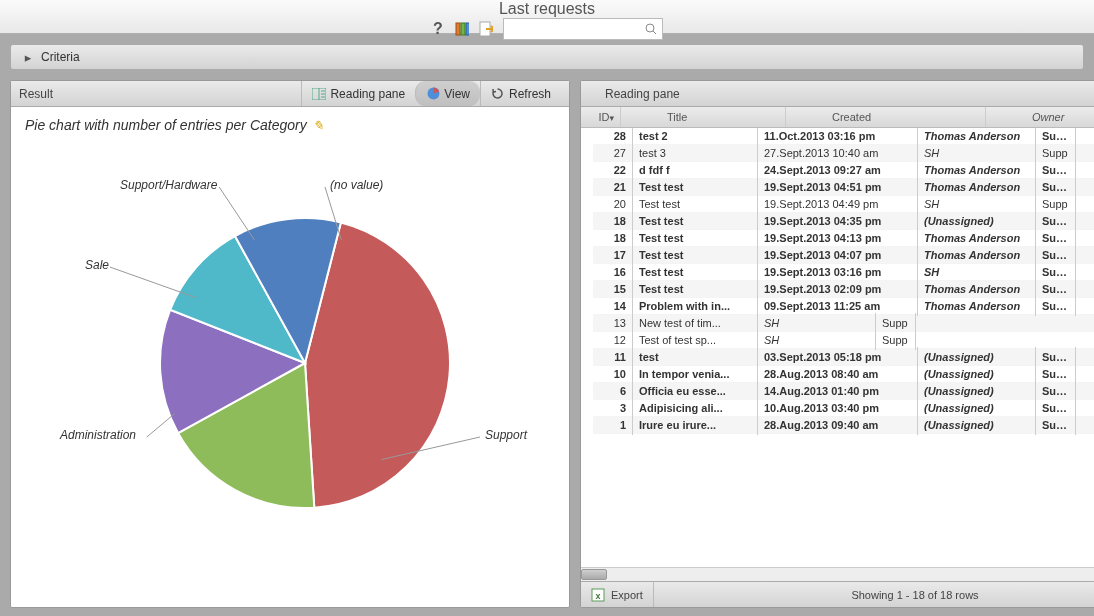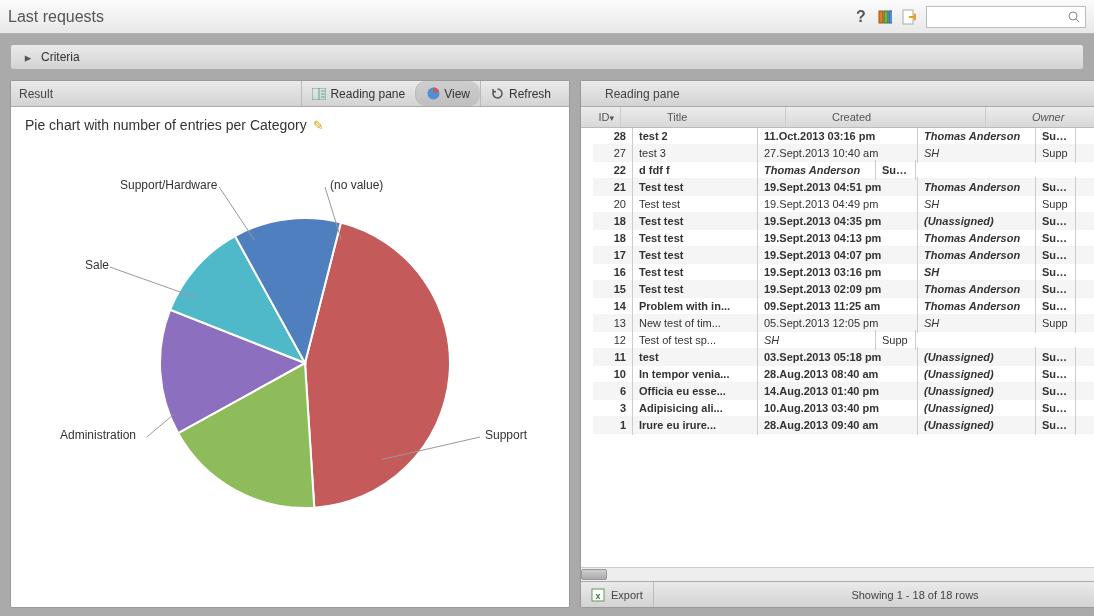--- a/index.html
+++ b/index.html
@@ -1,32 +1,32 @@
 <!DOCTYPE html>
 <html><head>
 <meta charset="utf-8">
 <style>
 * { box-sizing: border-box; margin: 0; padding: 0; }
 body { font-family: Verdana, Arial, sans-serif; font-size: 12px; color: #333; background: #999; }
 .app { width: 1094px; height: 616px; background: #aaa; position: relative; }
-.titlebar { height: 34px; background: linear-gradient(#fbfbfb,#e8e8e8); border-bottom: 1px solid #b0b0b0; display: flex; align-items: center; padding: 0 8px; }
+.titlebar { height: 34px; background: linear-gradient(#fbfbfb,#e8e8e8); border-bottom: 1px solid #b0b0b0; display: flex; align-items: center; padding: 0 8px; flex-direction: column; }
 .titlebar .title { font-size: 16px; font-weight: normal; color: #555; flex: 1; }
 .titlebar .titlebar-actions { display: flex; align-items: center; gap: 10px; }
 .search-box { width: 160px; height: 22px; border: 1px solid #bbb; background: #fff; border-radius: 0; display: flex; align-items: center; justify-content: flex-end; padding-right: 4px; }
 .criteria-bar { margin: 10px; height: 26px; background: linear-gradient(#eaeaea,#d3d3d3); border: 1px solid #aaa; border-radius: 3px; display: flex; align-items: center; }
 .criteria-btn { display: flex; align-items: center; gap: 6px; padding: 0 10px; height: 100%; cursor: pointer; }
 .panes { display: flex; gap: 10px; padding: 0 10px 10px 10px; height: 538px; }
 .pane { background: #fff; border: 1px solid #999; border-radius: 2px; display: flex; flex-direction: column; }
 .pane-left { width: 560px; }
 .pane-right { flex: 1; }
 .pane-header { height: 26px; background: linear-gradient(#eaeaea,#d3d3d3); border-bottom: 1px solid #aaa; display: flex; align-items: center; padding: 0 8px; }
 .pane-header .label { flex: 1; color: #444; }
 .toolbar-btn { display: flex; align-items: center; gap: 4px; padding: 0 10px; height: 100%; border-left: 1px solid #bbb; cursor: pointer; color: #333; }
 .toolbar-btn.active { background: linear-gradient(#cfcfcf,#bfbfbf); border-radius: 11px; }
-.chart-area { padding: 10px 14px; flex: 1; position: relative; }
+.chart-area { padding: 10px 14px; flex: 1; position: relative; font-style: italic; }
 .chart-title { font-size: 14px; color: #333; display: flex; align-items: center; gap: 6px; }
 .edit-icon { color: #d9a500; cursor: pointer; }
 .pie-wrap { position: relative; width: 100%; height: 440px; }
 .pie-svg { display: block; margin: auto; }
 .reading-columns { display: flex; background: linear-gradient(#ececec,#d8d8d8); border-bottom: 1px solid #bbb; font-size: 11px; color: #555; gap: 40px; }
 .col { padding: 4px 6px; border-right: 1px solid #ccc; overflow: hidden; white-space: nowrap; text-overflow: ellipsis; }
 .col-id { width: 40px; text-align: right;}
 .col-title { width: 125px; }
 .col-created { width: 160px; }
 .col-owner { width: 118px; font-style: italic; }
@@ -168,20 +168,21 @@
           <div class="row">
             <div class="col col-id">27</div>
             <div class="col col-title">test 3</div>
             <div class="col col-created">27.Sept.2013 10:40 am</div>
             <div class="col col-owner">SH</div>
             <div class="col col-cat">Supp</div>
           </div>
           <div class="row bold">
             <div class="col col-id">22</div>
             <div class="col col-title">d fdf f</div>
+            <div class="col col-created">24.Sept.2013 09:27 am</div>
             <div class="col col-owner">Thomas Anderson</div>
             <div class="col col-cat">Supp</div>
           </div>
           <div class="row bold">
             <div class="col col-id">21</div>
             <div class="col col-title">Test test</div>
             <div class="col col-created">19.Sept.2013 04:51 pm</div>
             <div class="col col-owner">Thomas Anderson</div>
             <div class="col col-cat">Supp</div>
           </div>
@@ -230,21 +231,20 @@
           <div class="row bold">
             <div class="col col-id">14</div>
             <div class="col col-title">Problem with in...</div>
             <div class="col col-created">09.Sept.2013 11:25 am</div>
             <div class="col col-owner">Thomas Anderson</div>
             <div class="col col-cat">Supp</div>
           </div>
           <div class="row">
             <div class="col col-id">13</div>
             <div class="col col-title">New test of tim...</div>
-            <div class="col col-created">05.Sept.2013 12:05 pm</div>
             <div class="col col-owner">SH</div>
             <div class="col col-cat">Supp</div>
           </div>
           <div class="row">
             <div class="col col-id">12</div>
             <div class="col col-title">Test of test sp...</div>
             <div class="col col-owner">SH</div>
             <div class="col col-cat">Supp</div>
           </div>
           <div class="row bold">

